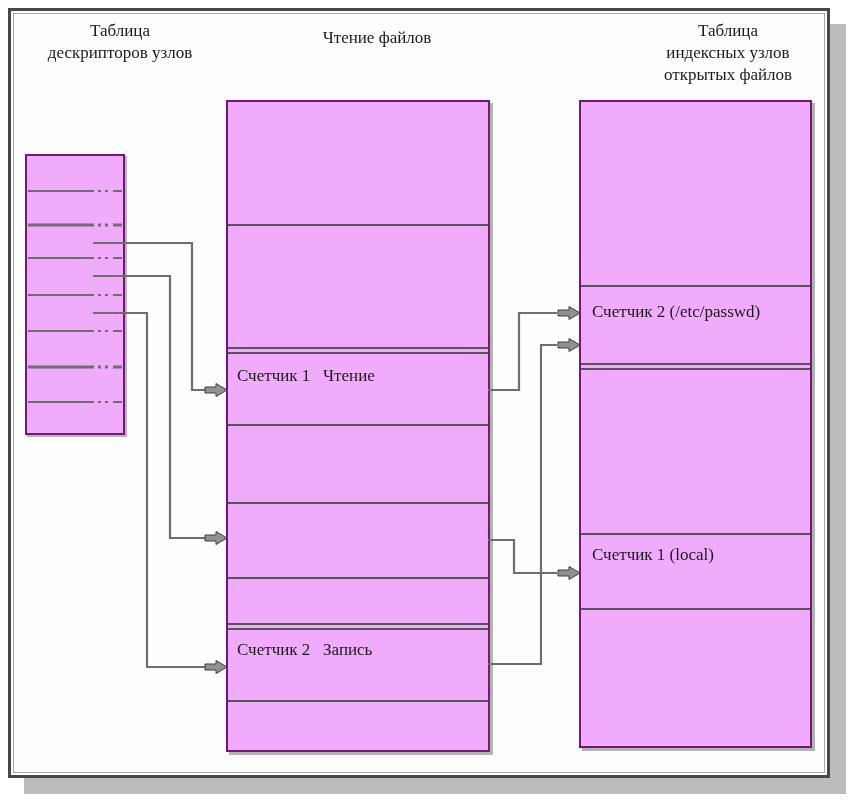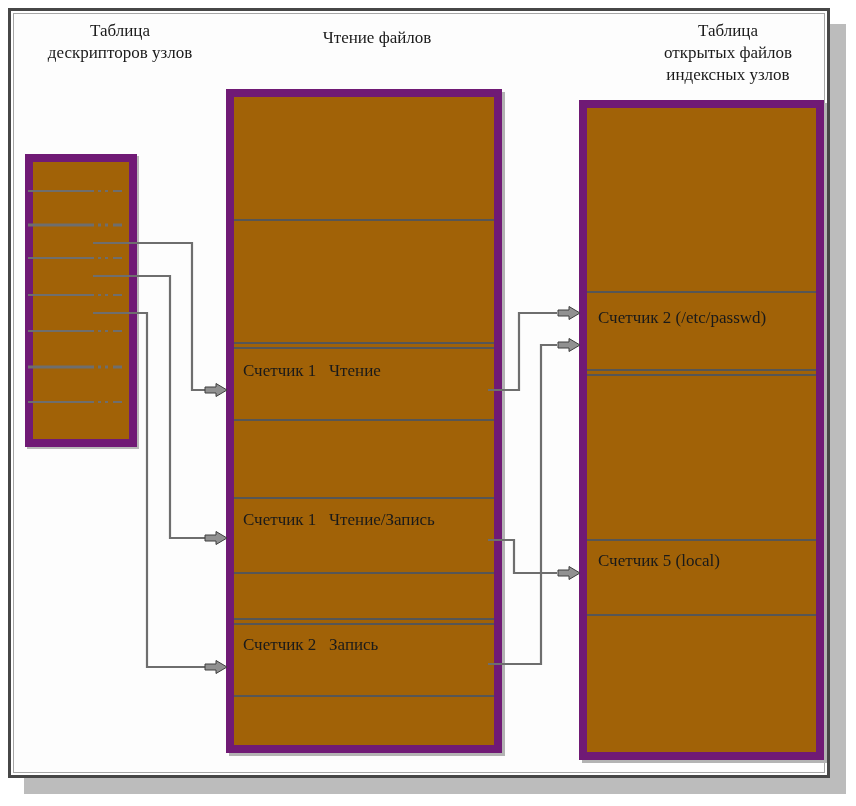--- a/index.html
+++ b/index.html
@@ -17,25 +17,25 @@
     z-index:1;
   }
   .title {
     position:absolute; text-align:center; font-size:17px; line-height:22px;
     z-index:3; white-space:nowrap;
   }
   .title-user  { left:15px;  top:20px; width:210px; }
   .title-file  { left:277px; top:27px; width:200px; }
   .title-inode { left:622px; top:20px; width:212px; }
   .tbl {
-    position:absolute; background:#a16207; border:8px solid #701a75; z-index:2;
+    position:absolute; background:#f0abfc; border:2px solid #701a75; z-index:2;
   }
   .tbl-user  { left:25px;  top:154px; width:96px;  height:277px;
                box-shadow:2px 2px 0 #b8b8b8; }
-  .tbl-file  { left:226px; top:89px; width:260px; height:648px;
+  .tbl-file  { left:226px; top:100px; width:260px; height:648px;
                box-shadow:3px 3px 0 #b3b3b3;text-align:right; }
   .tbl-inode { left:579px; top:100px; width:229px; height:644px;
                box-shadow:3px 3px 0 #b3b3b3; }
   .divider { position:absolute; left:0; right:0; height:2px; background:#565656; }
   .entry {
     position:absolute; font-size:17px; white-space:pre; line-height:20px;
   }
   .overlay {
     position:absolute; left:0; top:0; width:856px; height:806px;
     z-index:4; pointer-events:none;
@@ -53,49 +53,48 @@
 
   <div class="frame"></div>
 
   <div class="title title-user">
     <div>Таблица</div>
     <div>дескрипторов узлов</div>
   </div>
   <div class="title title-file">Чтение файлов</div>
   <div class="title title-inode">
     <div>Таблица</div>
+    <div>индексных узлов</div>
     <div>открытых файлов</div>
-    <div>индексных узлов</div>
   </div>
 
   <div class="tbl tbl-user"></div>
 
   <div class="tbl tbl-file">
     <div class="divider" style="top:122px"></div>
     <div class="divider" style="top:245px"></div>
     <div class="divider" style="top:250px"></div>
     <div class="divider" style="top:322px"></div>
     <div class="divider" style="top:400px"></div>
     <div class="divider" style="top:475px"></div>
     <div class="divider" style="top:521px"></div>
     <div class="divider" style="top:526px"></div>
     <div class="divider" style="top:598px"></div>
     <div class="entry" style="left:9px; top:264px">Счетчик 1   Чтение</div>
-    <div class="entry" style="left:9px; top:413px">Счетчик 1   Чтение/Запись</div>
     <div class="entry" style="left:9px; top:538px">Счетчик 2   Запись</div>
   </div>
 
   <div class="tbl tbl-inode">
     <div class="divider" style="top:183px"></div>
     <div class="divider" style="top:261px"></div>
     <div class="divider" style="top:266px"></div>
     <div class="divider" style="top:431px"></div>
     <div class="divider" style="top:506px"></div>
     <div class="entry" style="left:11px; top:200px">Счетчик 2 (/etc/passwd)</div>
-    <div class="entry" style="left:11px; top:443px">Счетчик 5 (local)</div>
+    <div class="entry" style="left:11px; top:443px">Счетчик 1 (local)</div>
   </div>
 
   <svg class="overlay" viewBox="0 0 856 806" xmlns="http://www.w3.org/2000/svg">
     <g>
       <line class="dash" x1="28" y1="191" x2="122" y2="191"></line>
       <line class="dash thick" x1="28" y1="225" x2="122" y2="225"></line>
       <line class="dash" x1="28" y1="258" x2="122" y2="258"></line>
       <line class="dash" x1="28" y1="295" x2="122" y2="295"></line>
       <line class="dash" x1="28" y1="331" x2="122" y2="331"></line>
       <line class="dash thick" x1="28" y1="367" x2="122" y2="367"></line>

